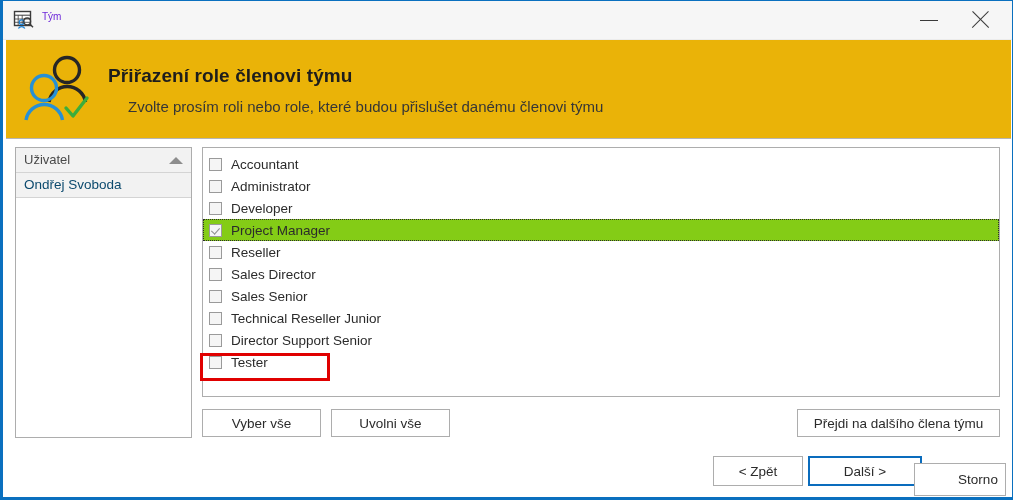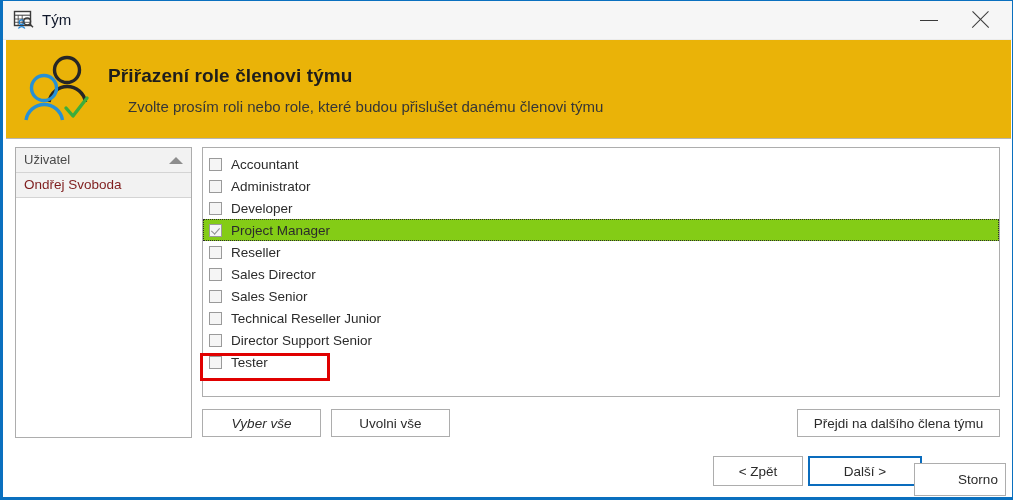--- a/index.html
+++ b/index.html
@@ -35,22 +35,22 @@
     border-bottom: 1px solid #ececec;
   }
   .title-icon {
     position: absolute;
     left: 10px; top: 8px;
     width: 22px; height: 22px;
   }
   .title-text {
     position: absolute;
     left: 39px; top: 10px;
-    font-size: 15px;
-    color: #0f172a;
+    font-size: 10px;
+    color: #6d28d9;
   }
   .win-btn {
     position: absolute;
     top: 0;
     width: 46px;
     height: 38px;
     background: transparent;
     border: none;
     padding: 0;
     cursor: default;
@@ -137,21 +137,21 @@
     width: 0; height: 0;
     border-left: 7px solid transparent;
     border-right: 7px solid transparent;
     border-bottom: 7px solid #8d8d8d;
   }
   .user-row {
     position: relative;
     height: 24px;
     padding-left: 8px;
     font-size: 13.5px;
-    color: #7f1d1d;
+    color: #0c4a6e;
     line-height: 24px;
     background: #f2f2f2;
     border-bottom: 1px solid #d4d4d4;
   }
 
   
   .roles-panel {
     position: absolute;
     left: 196px; top: 8px;
     right: 11px;
@@ -218,21 +218,21 @@
     background: #ffffff;
     color: #2b2b2b;
     font-family: "Liberation Sans", sans-serif;
     font-size: 13.5px;
     cursor: default;
     padding: 0;
   }
   .btn-default {
     border: 2px solid #0a6cbd;
   }
-  .btn-select-all { left: 196px; top: 270px; width: 119px; height: 28px; font-style: italic; }
+  .btn-select-all { left: 196px; top: 270px; width: 119px; height: 28px; }
   .btn-deselect-all { left: 325px; top: 270px; width: 119px; height: 28px; }
   .btn-next-member { right: 11px; top: 270px; width: 203px; height: 28px; }
 
   .btn-back   { left: 707px; top: 317px; width: 90px; height: 30px; }
   .btn-next   { left: 802px; top: 317px; width: 114px; height: 30px; }
   .btn-cancel { left: 908px; top: 324px; width: 92px; height: 33px; padding-left: 36px; }
 </style>
 </head>
 <body>
 

